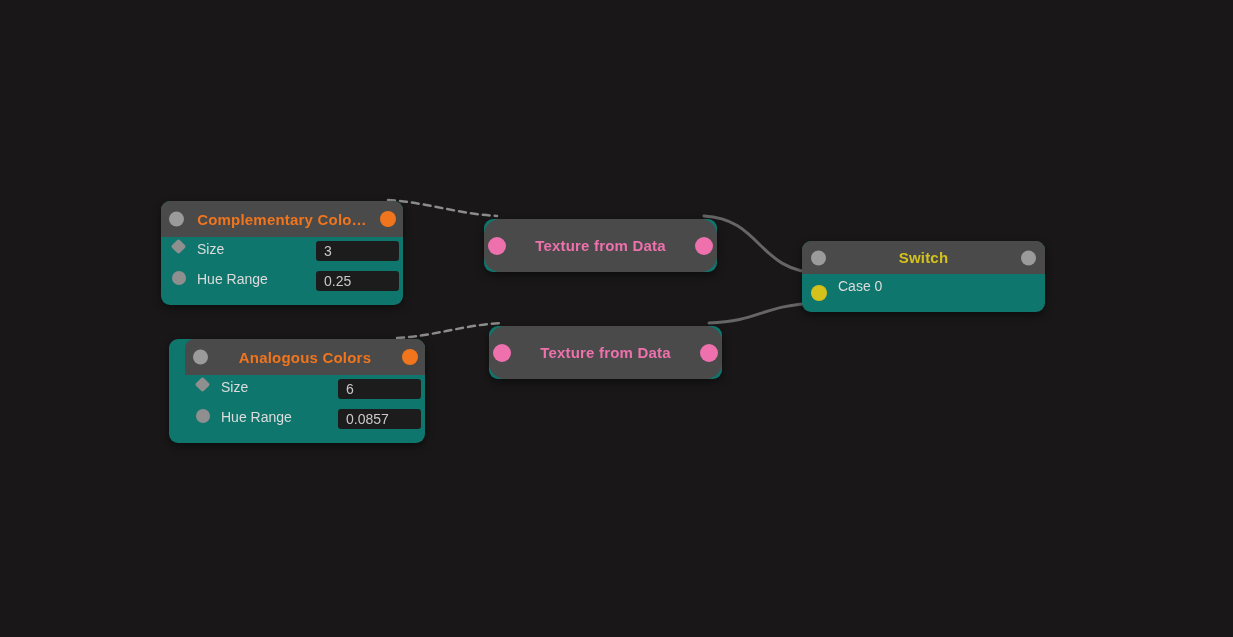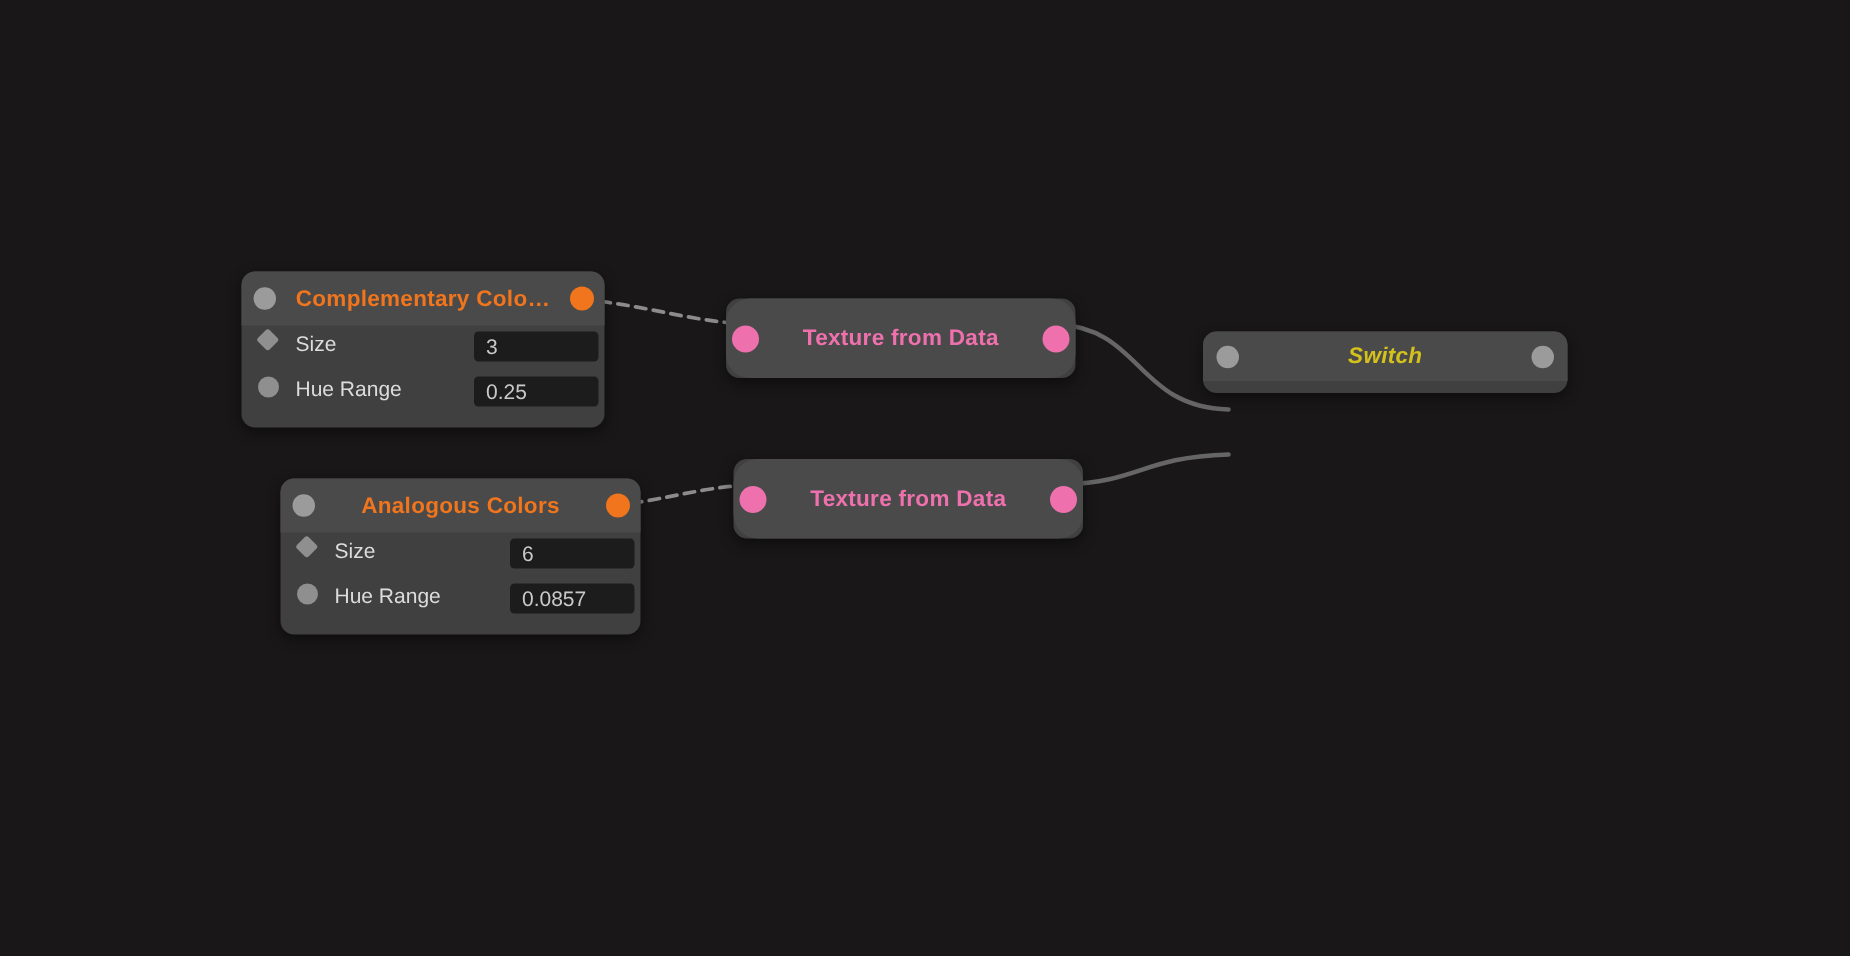--- a/index.html
+++ b/index.html
@@ -19,21 +19,22 @@
   #wires {
     position: absolute;
     top: 0; left: 0;
     z-index: 1;
   }
   .node {
     position: absolute;
     z-index: 2;
     border-radius: 9px;
     box-shadow: 0 3px 9px rgba(0,0,0,0.45);
-    background: #404040;
+    background: #0f766e;
+    margin-top: 20px;
   }
   .node-header {
     position: relative;
     height: 36px;
     background: #4a4a4a;
     border-radius: 9px 9px 0 0;
     display: flex;
     align-items: center;
     justify-content: center;
   }
@@ -111,24 +112,24 @@
     border: none;
     border-radius: 3px;
     color: #c9c9c9;
     font-family: "Liberation Sans", "DejaVu Sans", sans-serif;
     font-size: 14px;
     padding: 0 5px 0 8px;
     outline: none;
   }
   
   #node-complementary { left: 161px; top: 181px; width: 242px; }
-  #node-analogous     { left: 187px; top: 319px; width: 240px; }
+  #node-analogous     { left: 169px; top: 319px; width: 240px; padding-left: 16px; }
   #node-texture-top    { left: 484px; top: 199px; width: 233px; }
   #node-texture-bottom { left: 489px; top: 306px; width: 233px; }
-  #node-switch        { left: 802px; top: 221px; width: 243px; font-style: italic; }
+  #node-switch        { left: 802px; top: 221px; width: 243px; }
   #node-switch .node-header { height: 33px; }
   #node-switch .port-left  { left: 9px; }
   #node-switch .port-right { right: 9px; }
 </style>
 </head>
 <body>
 
 <div id="canvas">
 
   <svg id="wires" width="1233" height="637">
@@ -194,16 +195,20 @@
     </div>
   </div>
 
   <div class="node" id="node-switch">
     <div class="node-header">
       <span class="port port-gray port-left"></span>
       <span class="node-title title-yellow">Switch</span>
       <span class="port port-gray port-right"></span>
     </div>
     <div class="node-body">
+      <div class="row">
+        <span class="row-port port-yellow" style="position:absolute;width:16px;height:16px;background:#d4c11c;"></span>
+        <span class="row-label">Case 0</span>
+      </div>
     </div>
   </div>
 
 </div>
 
 </body></html>

